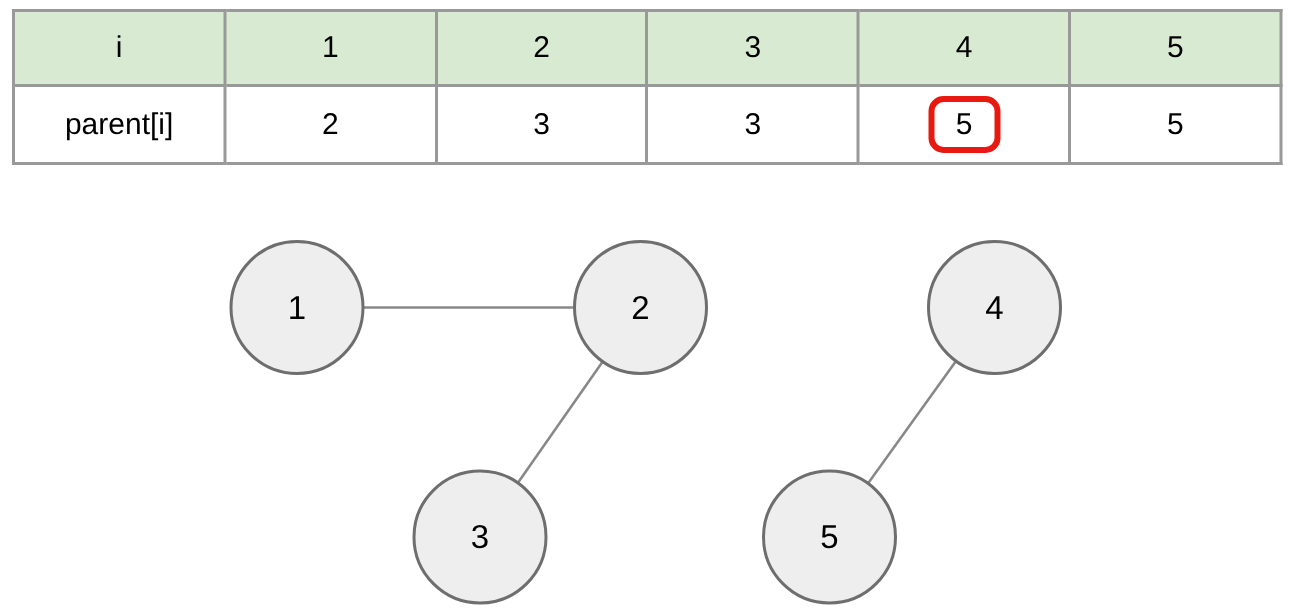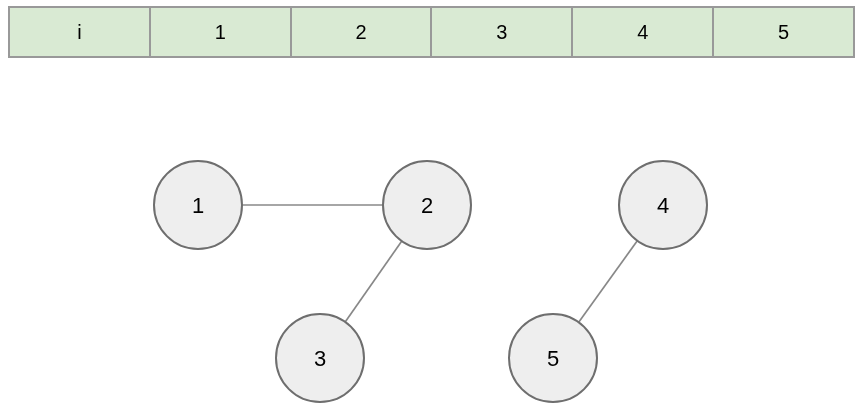--- a/index.html
+++ b/index.html
@@ -65,20 +65,30 @@
 <table class="ptable">
   <tbody>
       <tr class="header-row">
     <td>i</td>
     <td>1</td>
     <td>2</td>
     <td>3</td>
     <td>4</td>
     <td>5</td>
   </tr>
+  <tr>
+    <td>parent[i]</td>
+    <td>2</td>
+    <td>3</td>
+    <td>3</td>
+    <td>
+      <span class="hl">5</span>
+    </td>
+    <td>5</td>
+  </tr>
 </tbody>
   </table>
 
 <svg class="graph" width="863" height="406" viewBox="0 0 863 406" xmlns="http://www.w3.org/2000/svg">
     <line x1="198" y1="205" x2="427" y2="205" stroke="#888888" stroke-width="1.7"></line>
     <line x1="427" y1="205" x2="320" y2="358" stroke="#888888" stroke-width="1.7"></line>
     <line x1="663" y1="205" x2="553" y2="358" stroke="#888888" stroke-width="1.7"></line>
     <g>
       <circle cx="198" cy="205" r="44" fill="#eeeeee" stroke="#6e6e6e" stroke-width="2"></circle>
       <text x="198" y="205" text-anchor="middle" dominant-baseline="central" fill="#000000">1</text>

